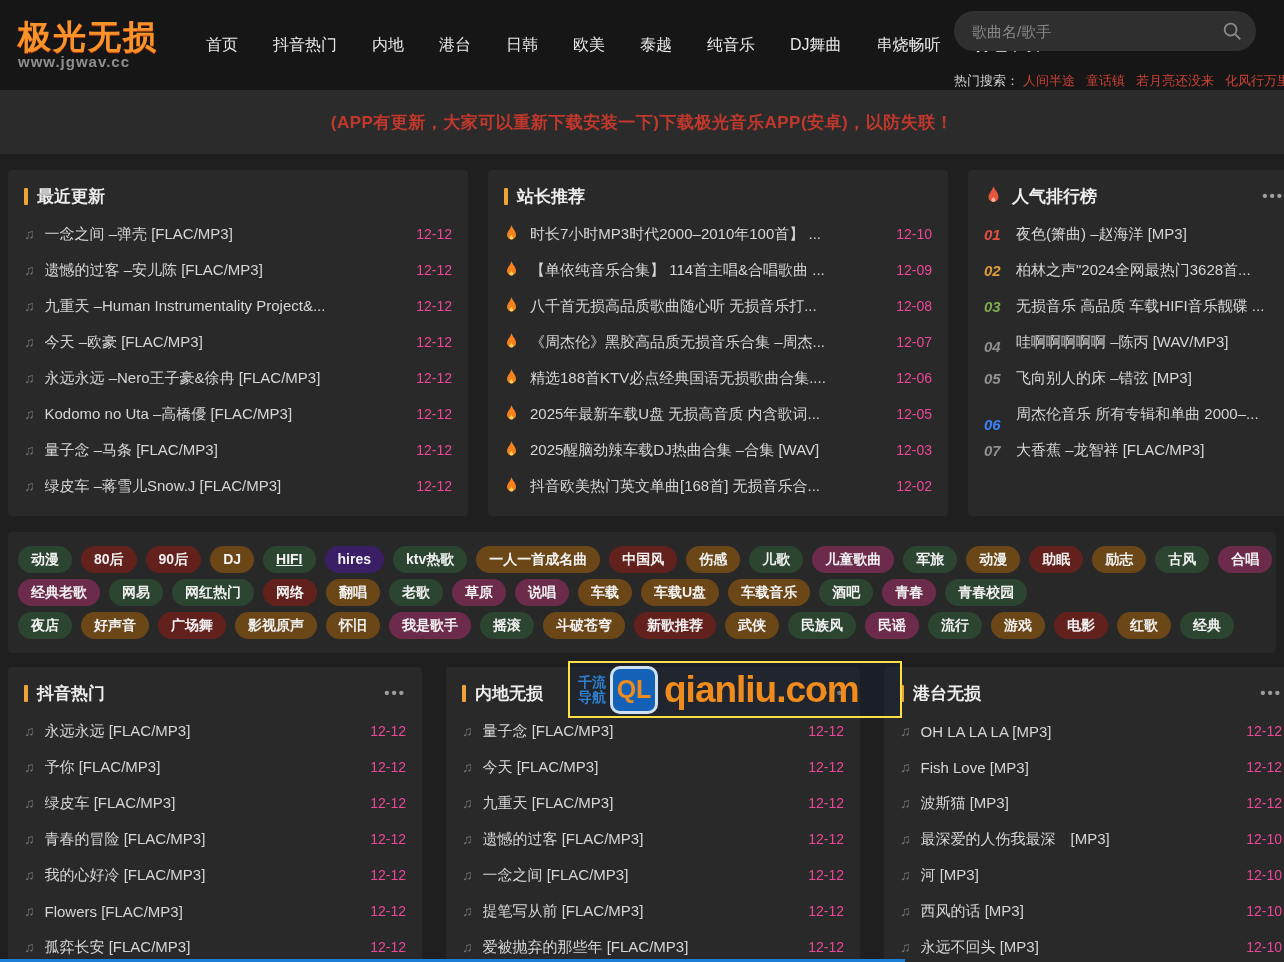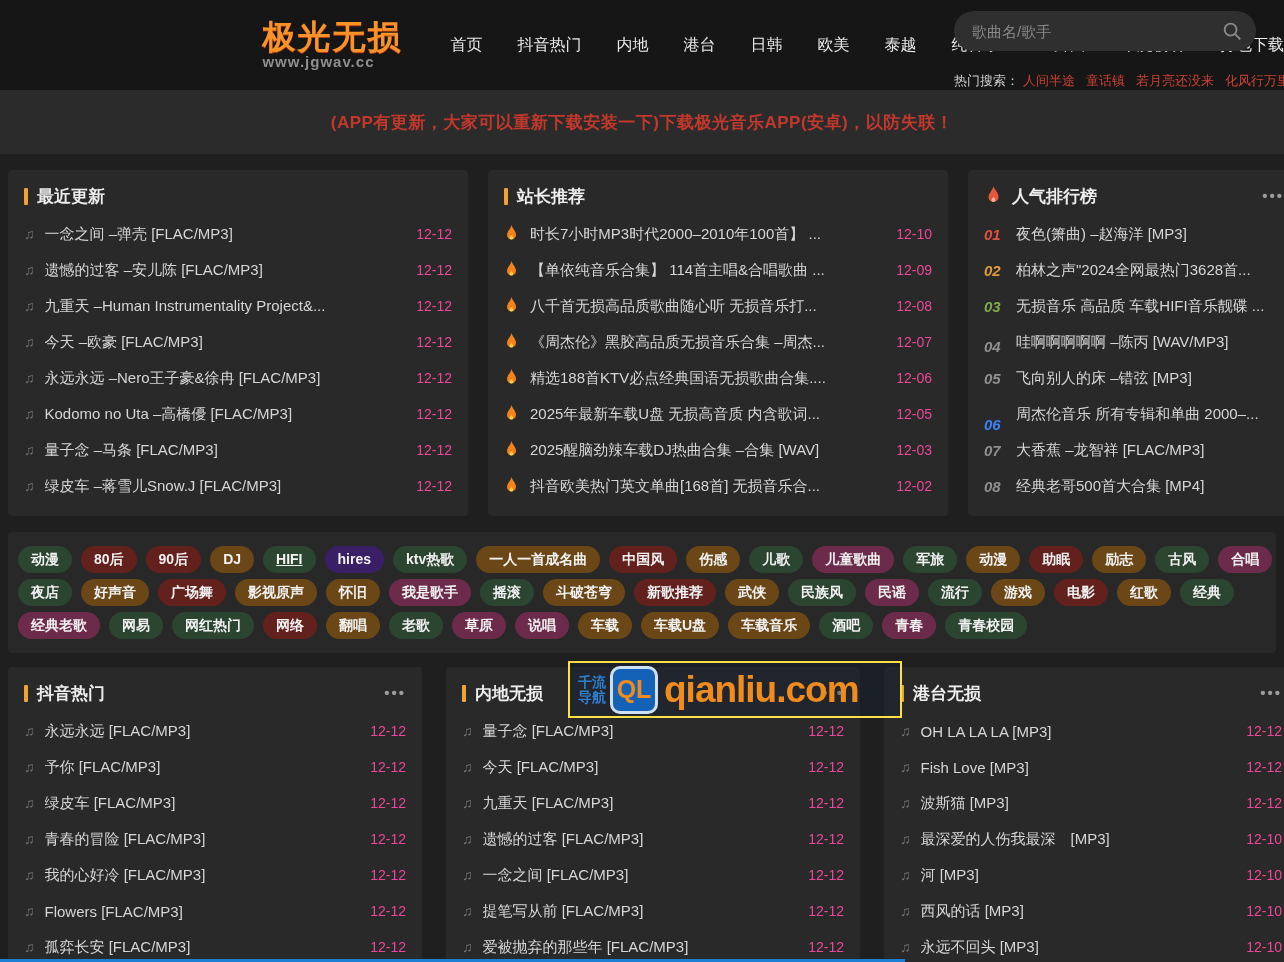--- a/index.html
+++ b/index.html
@@ -3,21 +3,21 @@
 <meta charset="utf-8">
 <style>
   html,body{margin:0;padding:0;}
   body{
     width:1284px;height:962px;overflow:hidden;position:relative;
     background:#1f1f1f;font-family:"Liberation Sans","DejaVu Sans",sans-serif;
     -webkit-font-smoothing:antialiased;
   }
   a{text-decoration:none;cursor:pointer;}
   
-  .topbar{height:90px;background:#161616;display:flex;align-items:center;position:relative;justify-content:flex-end;}
+  .topbar{height:90px;background:#161616;display:flex;align-items:center;position:relative;}
   .logo{margin-left:18px;line-height:1.05;cursor:pointer;}
   .logo-title{font-size:33px;font-weight:bold;letter-spacing:2px;color:#f8932a;
     text-shadow:0 1px 0 #b33c12;}
   .logo-sub{color:#8f8f8f;font-size:15px;font-weight:bold;letter-spacing:1px;}
   .mainnav{display:flex;gap:35px;margin-left:48px;}
   .nav-item{color:#e9e9e9;font-size:16px;white-space:nowrap;}
   .search-zone{position:absolute;right:28px;top:11px;width:302px;}
   .search-box{position:relative;}
   .search-box input{
     width:100%;height:40px;box-sizing:border-box;border:none;border-radius:20px;
@@ -274,24 +274,20 @@
           <span class="s-title">飞向别人的床 –错弦 [MP3]</span>
         </li>
         <li class="song">
           <span class="rank-num" style="color: #3b82f6; margin-top: 21px;">06</span>
           <span class="s-title">周杰伦音乐 所有专辑和单曲 2000–...</span>
         </li>
         <li class="song">
           <span class="rank-num" style="color: rgb(143, 143, 143);">07</span>
           <span class="s-title">大香蕉 –龙智祥 [FLAC/MP3]</span>
         </li>
-        <li class="song">
-          <span class="rank-num" style="color: rgb(143, 143, 143);">08</span>
-          <span class="s-title">经典老哥500首大合集 [MP4]</span>
-        </li>
       </ul>
   </div>
 </div>
 
 <div class="tags-panel">
     <div class="tag-row">
       <span class="tag" style="background: rgb(44, 69, 48);">动漫</span>
       <span class="tag" style="background: rgb(99, 33, 30);">80后</span>
       <span class="tag" style="background: rgb(99, 33, 30);">90后</span>
       <span class="tag" style="background: rgb(107, 71, 23);">DJ</span>
@@ -304,54 +300,54 @@
       <span class="tag" style="background: rgb(44, 69, 48);">儿歌</span>
       <span class="tag" style="background: rgb(109, 43, 76);">儿童歌曲</span>
       <span class="tag" style="background: rgb(44, 69, 48);">军旅</span>
       <span class="tag" style="background: rgb(107, 71, 23);">动漫</span>
       <span class="tag" style="background: rgb(99, 33, 30);">助眠</span>
       <span class="tag" style="background: rgb(107, 71, 23);">励志</span>
       <span class="tag" style="background: rgb(44, 69, 48);">古风</span>
       <span class="tag" style="background: rgb(109, 43, 76);">合唱</span>
     </div>
     <div class="tag-row">
+      <span class="tag" style="background: rgb(109, 43, 76);">经典老歌</span>
+      <span class="tag" style="background: rgb(44, 69, 48);">网易</span>
+      <span class="tag" style="background: rgb(44, 69, 48);">网红热门</span>
+      <span class="tag" style="background: rgb(99, 33, 30);">网络</span>
+      <span class="tag" style="background: rgb(107, 71, 23);">翻唱</span>
+      <span class="tag" style="background: rgb(44, 69, 48);">老歌</span>
+      <span class="tag" style="background: rgb(109, 43, 76);">草原</span>
+      <span class="tag" style="background: rgb(109, 43, 76);">说唱</span>
+      <span class="tag" style="background: rgb(107, 71, 23);">车载</span>
+      <span class="tag" style="background: rgb(107, 71, 23);">车载U盘</span>
+      <span class="tag" style="background: rgb(107, 71, 23);">车载音乐</span>
+      <span class="tag" style="background: rgb(44, 69, 48);">酒吧</span>
+      <span class="tag" style="background: rgb(109, 43, 76);">青春</span>
+      <span class="tag" style="background: rgb(44, 69, 48);">青春校园</span>
+    </div>
+    <div class="tag-row">
       <span class="tag" style="background: rgb(44, 69, 48);">夜店</span>
       <span class="tag" style="background: rgb(107, 71, 23);">好声音</span>
       <span class="tag" style="background: rgb(99, 33, 30);">广场舞</span>
       <span class="tag" style="background: rgb(107, 71, 23);">影视原声</span>
       <span class="tag" style="background: rgb(107, 71, 23);">怀旧</span>
       <span class="tag" style="background: rgb(109, 43, 76);">我是歌手</span>
       <span class="tag" style="background: rgb(44, 69, 48);">摇滚</span>
       <span class="tag" style="background: rgb(107, 71, 23);">斗破苍穹</span>
       <span class="tag" style="background: rgb(99, 33, 30);">新歌推荐</span>
       <span class="tag" style="background: rgb(107, 71, 23);">武侠</span>
       <span class="tag" style="background: rgb(44, 69, 48);">民族风</span>
       <span class="tag" style="background: rgb(109, 43, 76);">民谣</span>
       <span class="tag" style="background: rgb(44, 69, 48);">流行</span>
       <span class="tag" style="background: rgb(107, 71, 23);">游戏</span>
       <span class="tag" style="background: rgb(99, 33, 30);">电影</span>
       <span class="tag" style="background: rgb(107, 71, 23);">红歌</span>
       <span class="tag" style="background: rgb(44, 69, 48);">经典</span>
     </div>
-    <div class="tag-row">
-      <span class="tag" style="background: rgb(109, 43, 76);">经典老歌</span>
-      <span class="tag" style="background: rgb(44, 69, 48);">网易</span>
-      <span class="tag" style="background: rgb(44, 69, 48);">网红热门</span>
-      <span class="tag" style="background: rgb(99, 33, 30);">网络</span>
-      <span class="tag" style="background: rgb(107, 71, 23);">翻唱</span>
-      <span class="tag" style="background: rgb(44, 69, 48);">老歌</span>
-      <span class="tag" style="background: rgb(109, 43, 76);">草原</span>
-      <span class="tag" style="background: rgb(109, 43, 76);">说唱</span>
-      <span class="tag" style="background: rgb(107, 71, 23);">车载</span>
-      <span class="tag" style="background: rgb(107, 71, 23);">车载U盘</span>
-      <span class="tag" style="background: rgb(107, 71, 23);">车载音乐</span>
-      <span class="tag" style="background: rgb(44, 69, 48);">酒吧</span>
-      <span class="tag" style="background: rgb(109, 43, 76);">青春</span>
-      <span class="tag" style="background: rgb(44, 69, 48);">青春校园</span>
-    </div>
   </div>
 
 <div class="row-bottom">
 
   <div class="panel w414">
     <div class="panel-head">
       <span class="head-bar"></span>
       <span class="panel-title">抖音热门</span>
       <span class="dots"></span>
     </div>

